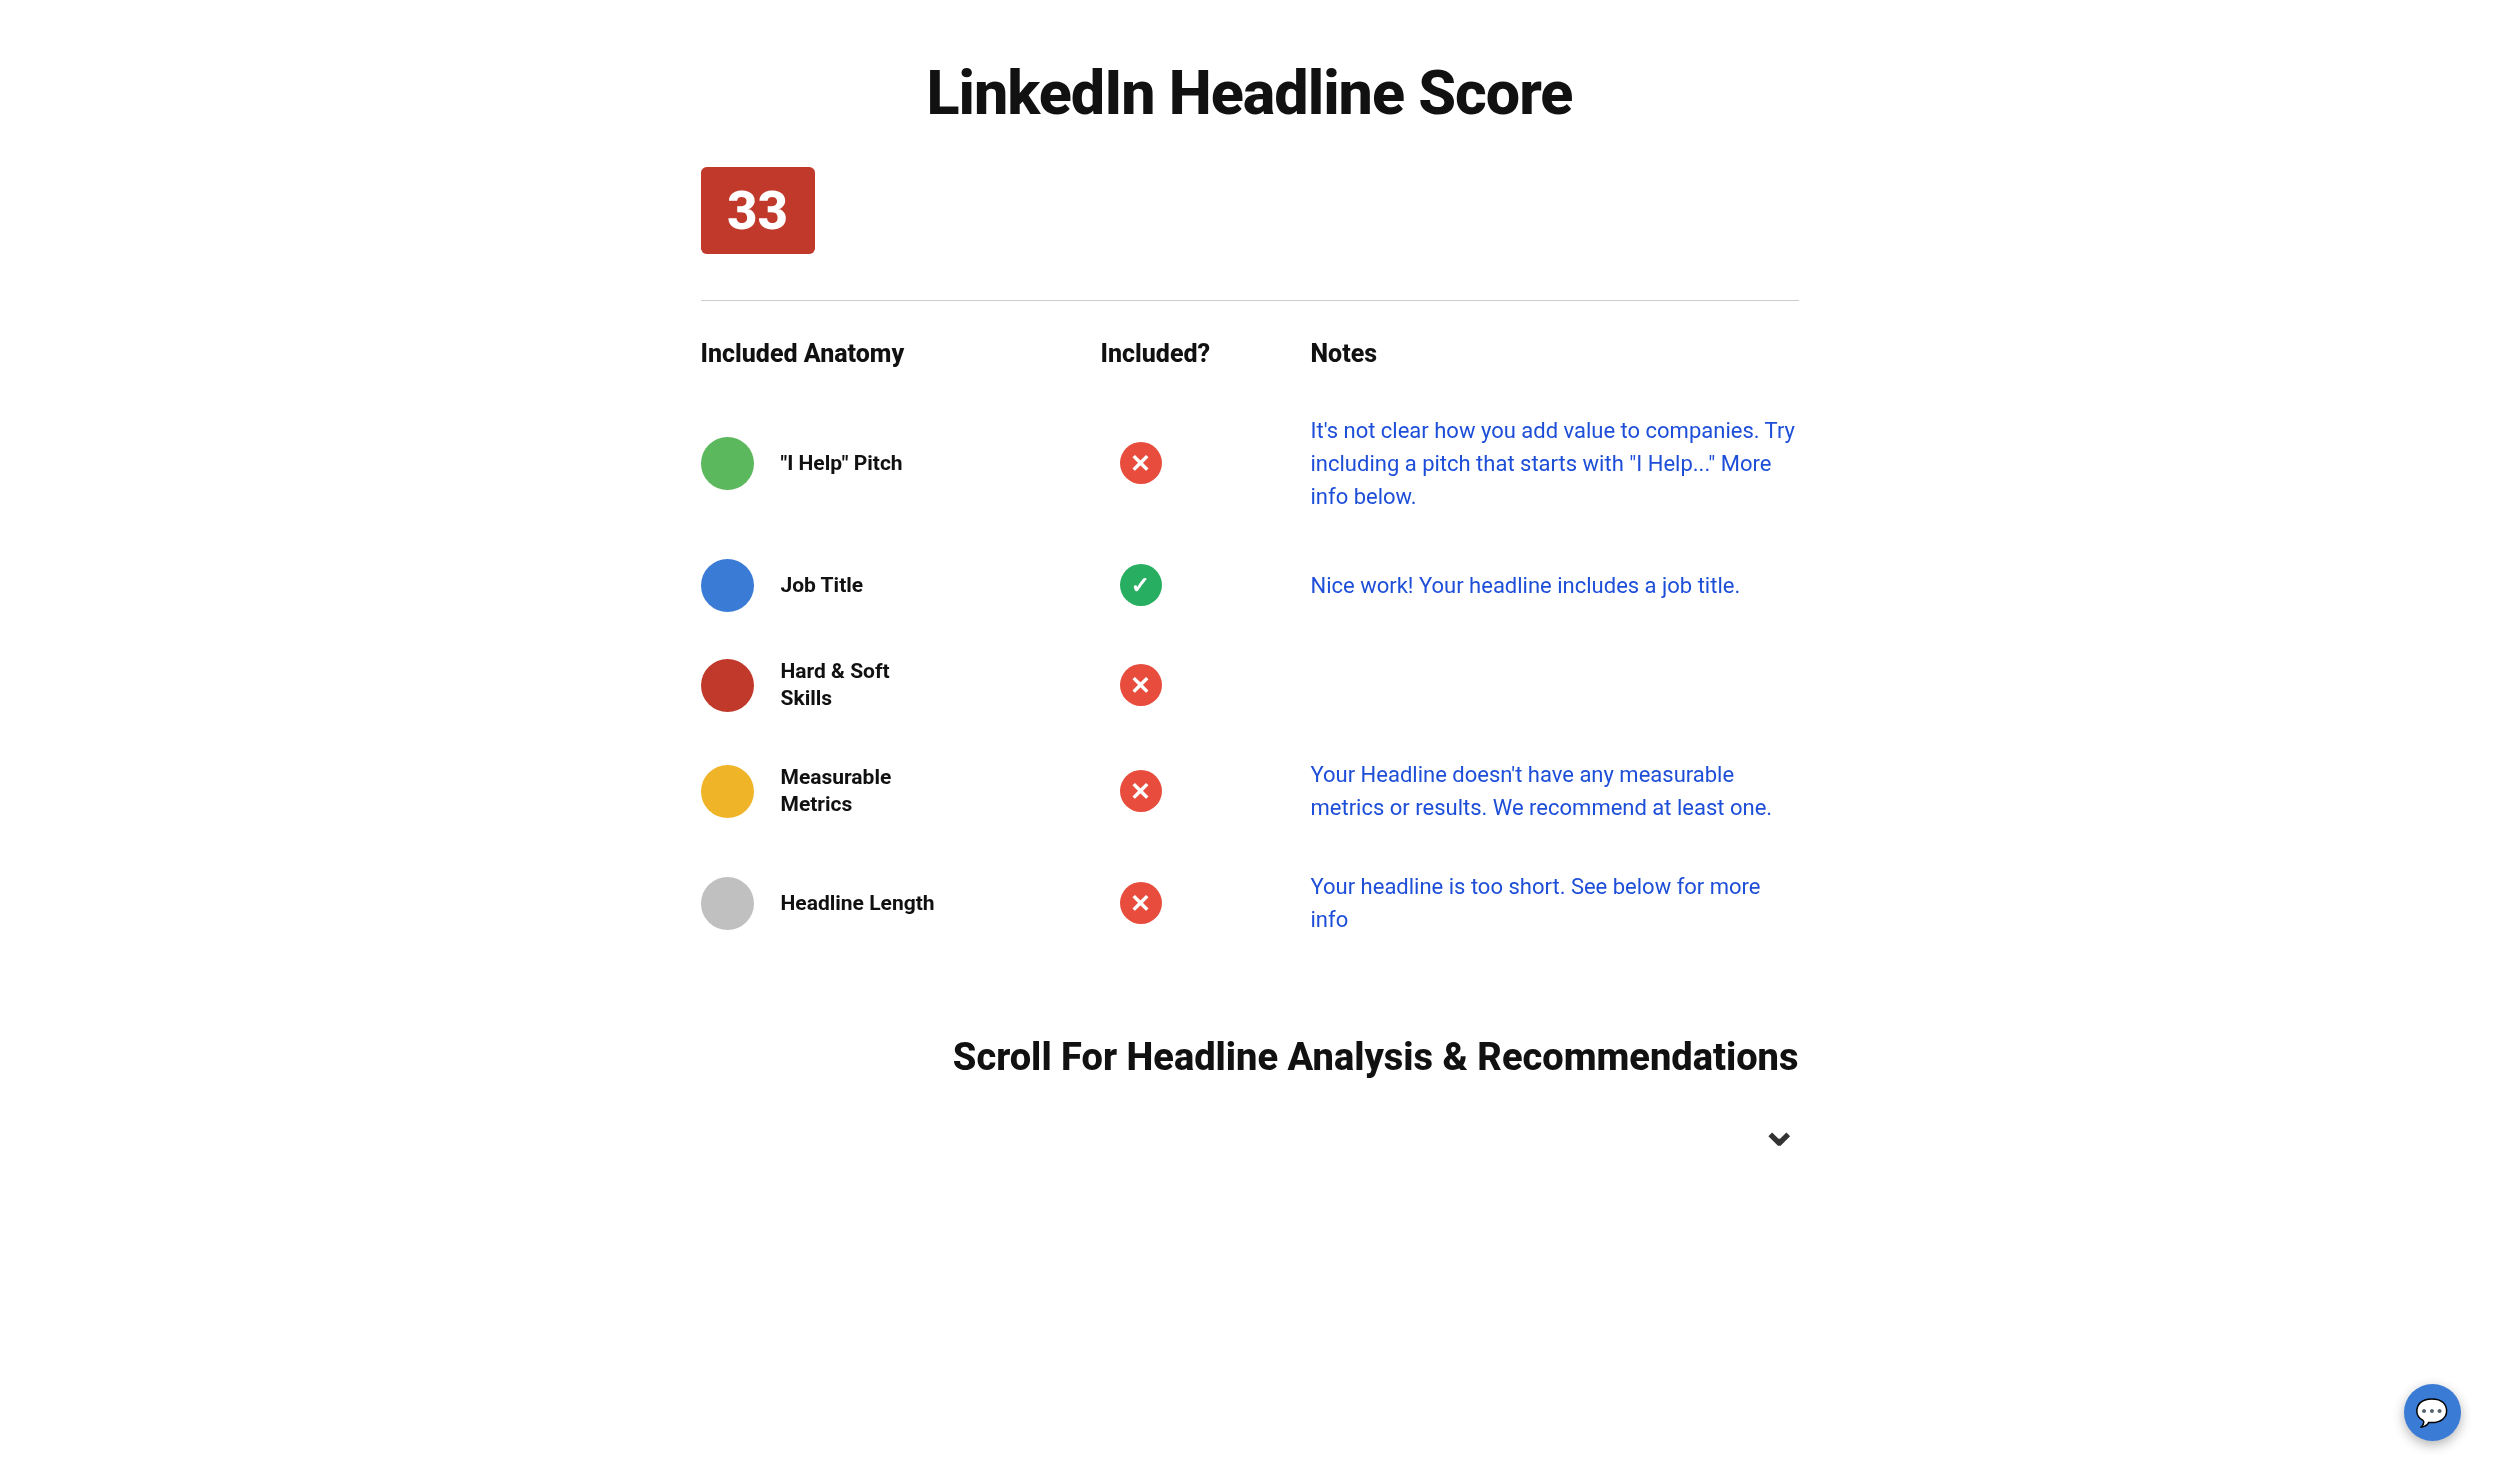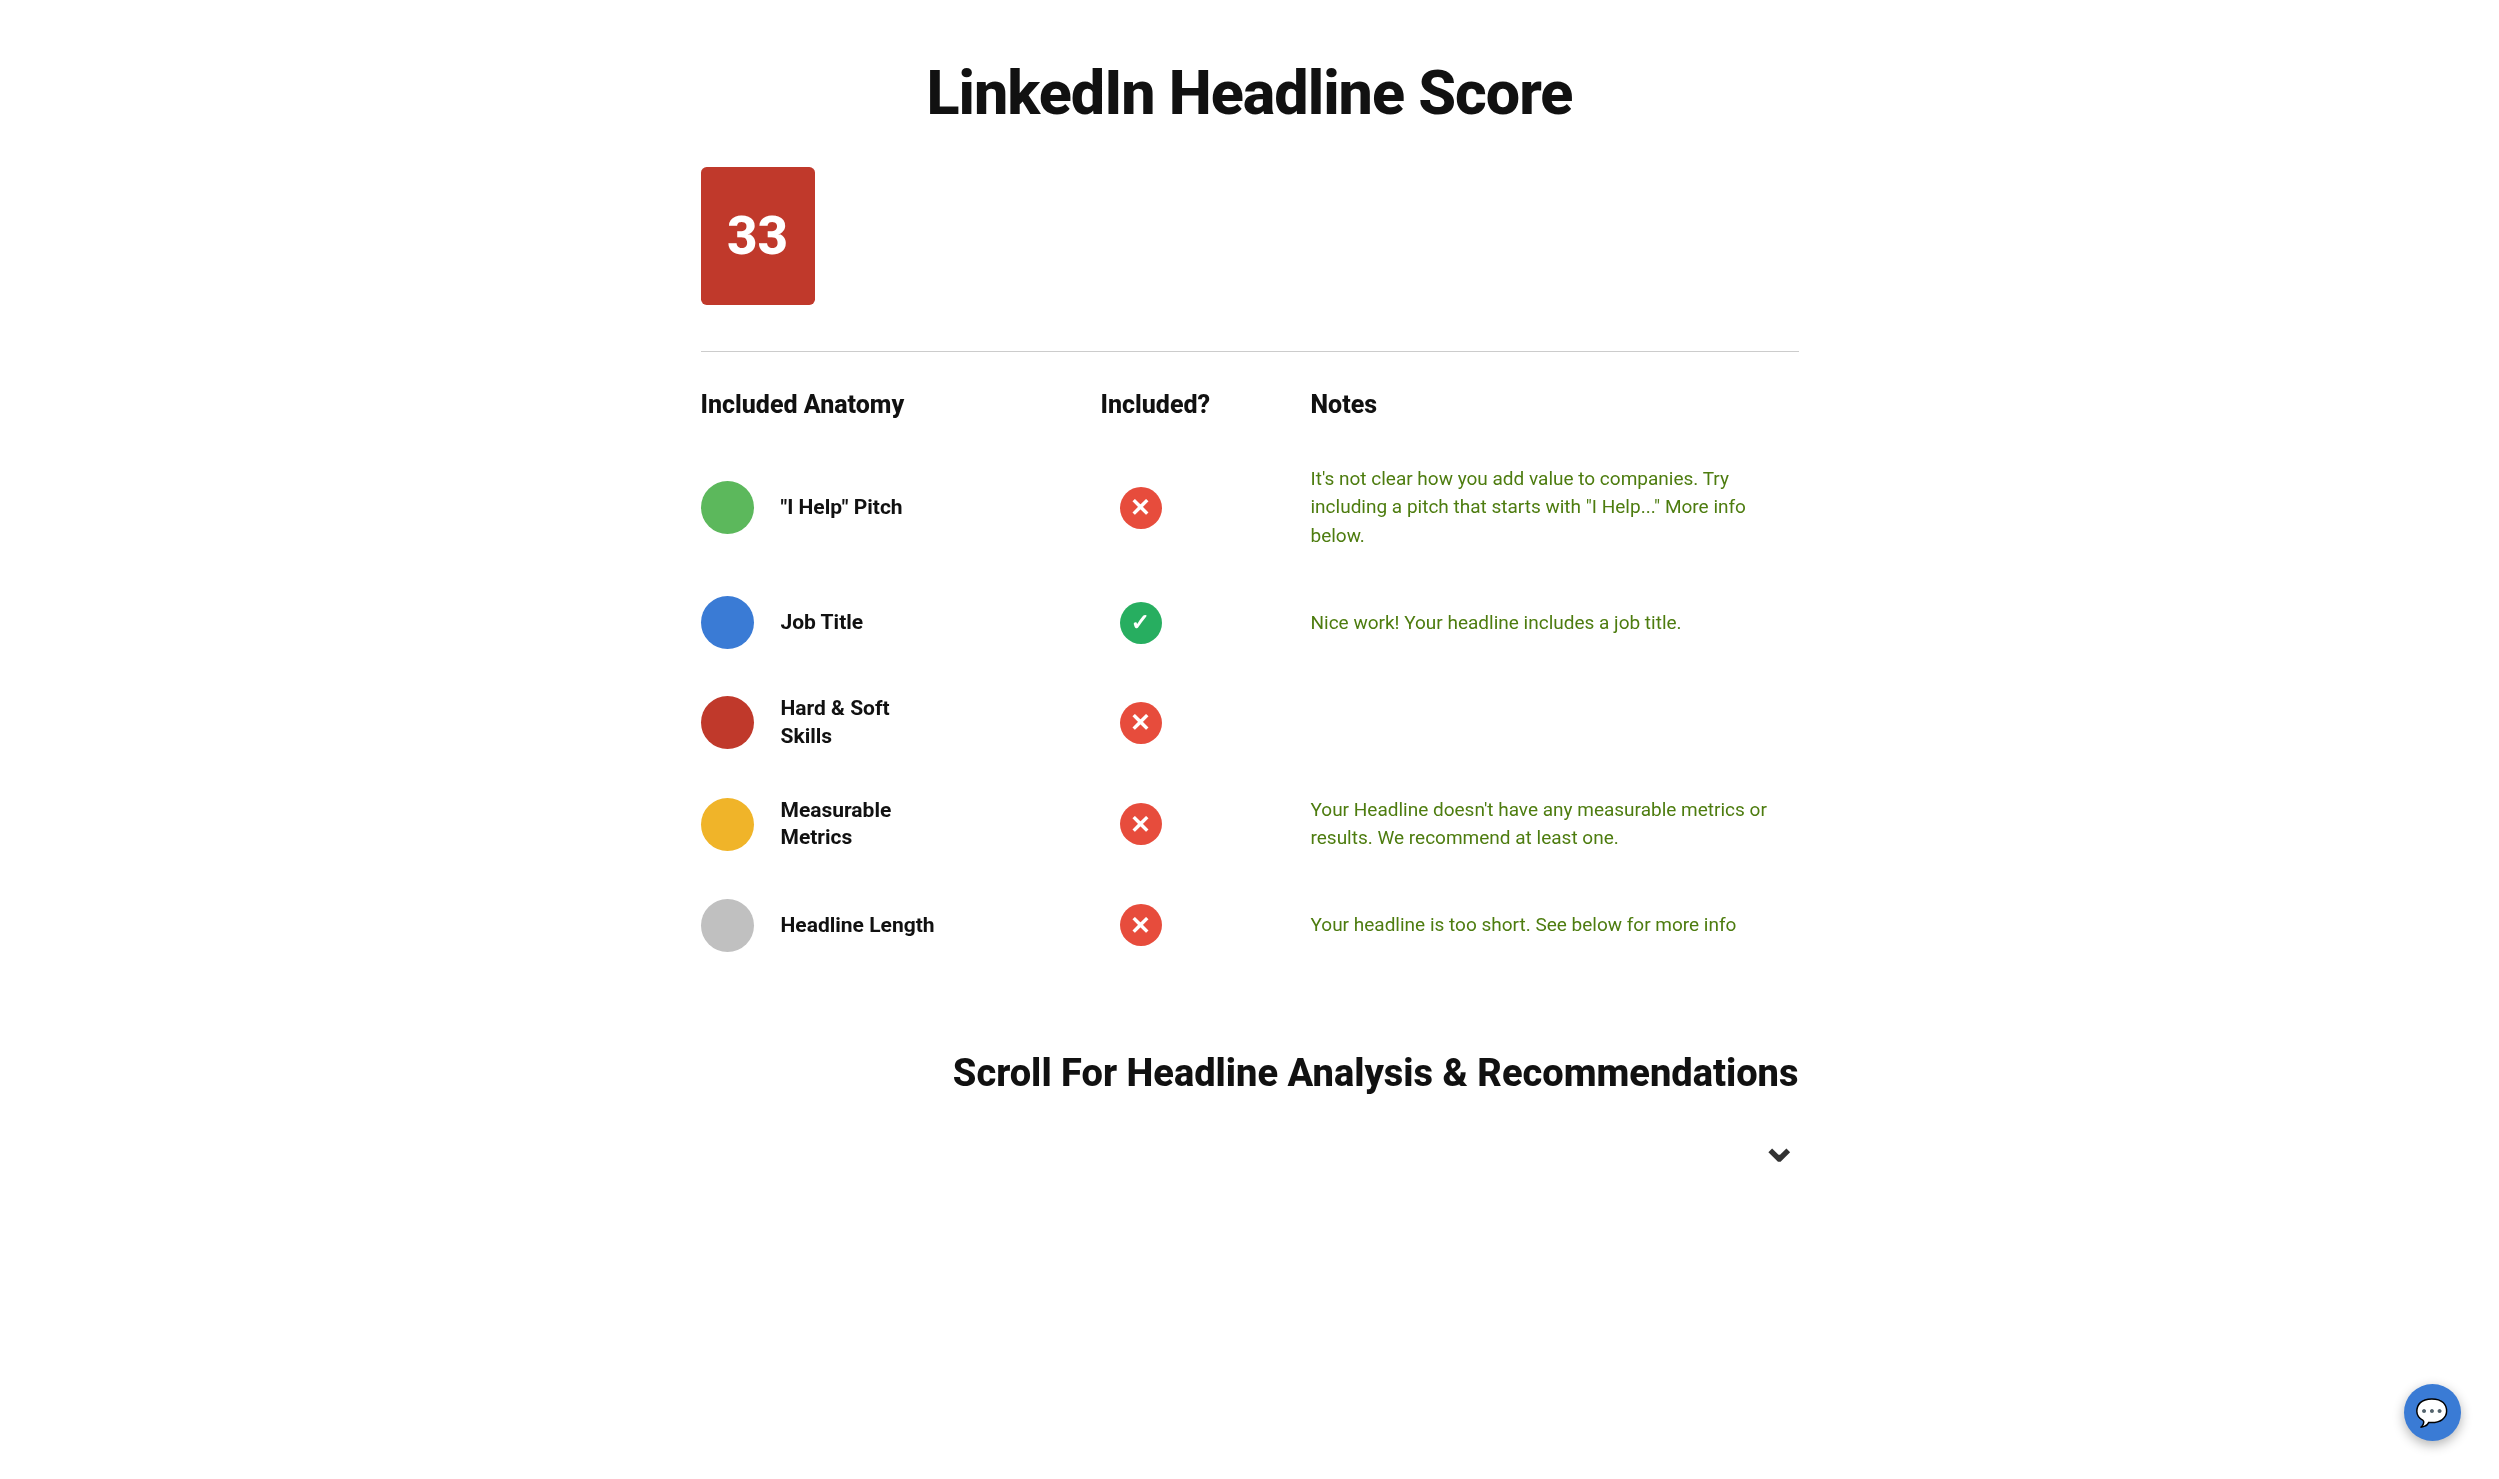--- a/index.html
+++ b/index.html
@@ -38,21 +38,21 @@
       gap: 27px;
       margin-bottom: 46px;
     }
 
     .score-badge {
       background: #c0392b;
       color: #ffffff;
       font-size: 53px;
       font-weight: 800;
       width: 114px;
-      height: 138px;
+      height: 87px;
       display: flex;
       align-items: center;
       justify-content: center;
       border-radius: 5.7px;
       flex-shrink: 0;
     }
 
     .headline-text {
       font-size: 42px;
       font-weight: 500;
@@ -152,22 +152,22 @@
       display: flex;
       align-items: center;
       justify-content: center;
       color: white;
       font-size: 23px;
       font-weight: 900;
       line-height: 1;
     }
 
     .notes-text {
-      font-size: 19px;
-      color: #4d7c0f;
+      font-size: 22px;
+      color: #1d4ed8;
       line-height: 1.5;
     }
 
     .scroll-section {
       text-align: right;
       margin-top: 57px;
       padding-top: 19px;
     }
 
     .scroll-title {

